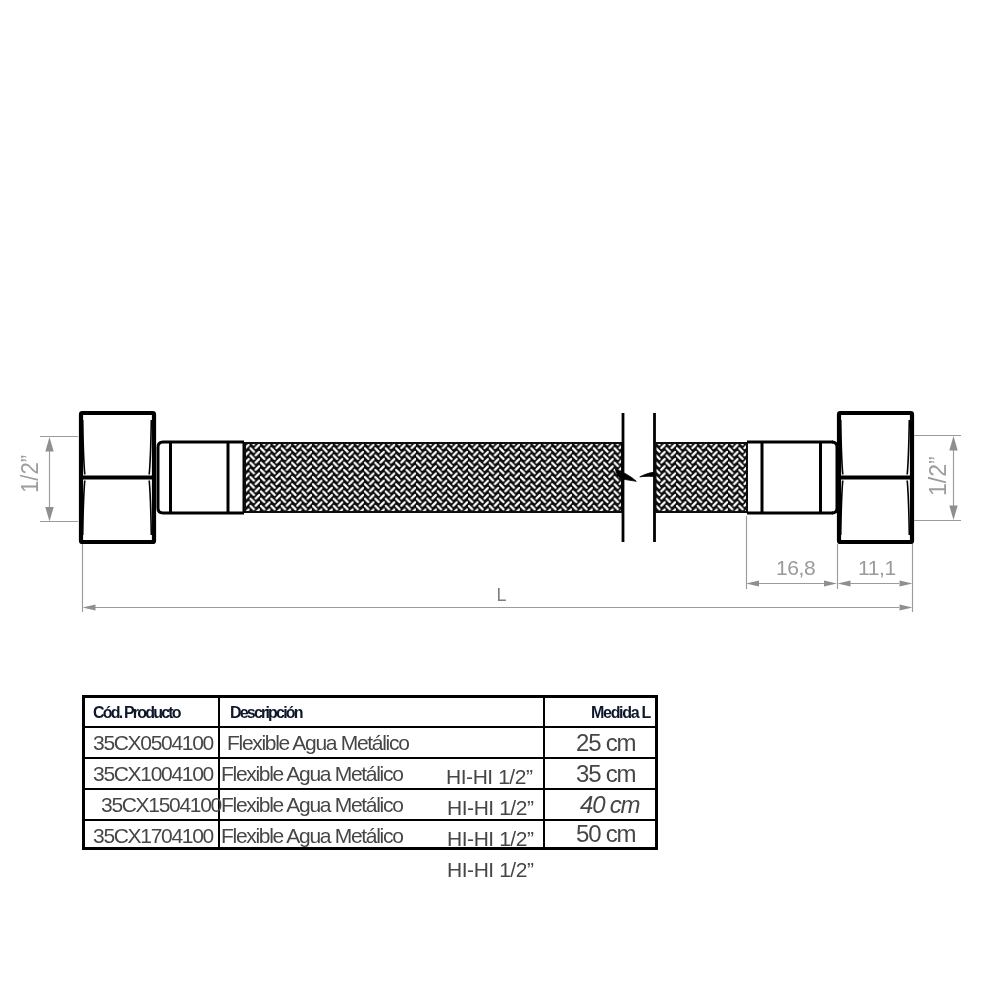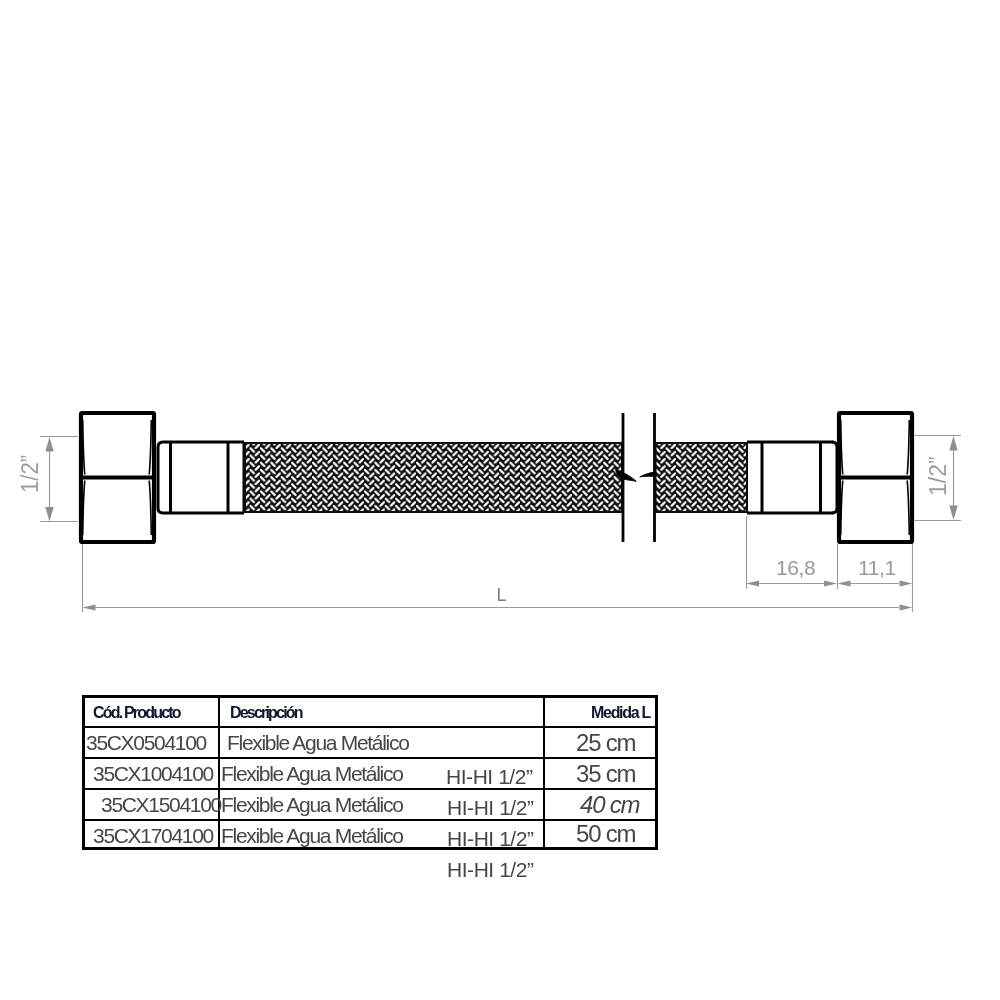--- a/index.html
+++ b/index.html
@@ -129,21 +129,21 @@
 
   <div class="vline" style="left:133px;"></div>
   <div class="vline" style="left:458px;"></div>
 
   <span class="b" style="left:8px;top:5px;">Cód. Producto</span>
 
   <span class="b" style="left:145px;top:5px;">Descripción</span>
 
   <span class="b" style="left:474px;top:5px;letter-spacing:-1.3px;margin-left:32px;">Medida L</span>
 
-  <span style="left:1px;top:35px;">35CX0504100</span>
+  <span style="left:8px;top:35px;">35CX0504100</span>
 
   <span style="left:142px;top:35px;">Flexible Agua Metálico</span>
 
   <span class="hi" style="left:361px;top:35px;">HI-HI 1/2”</span>
 
   <span class="cm" style="left:491px;top:35px;">25 cm</span>
 
   <span style="left:8px;top:66px;text-align:right;">35CX1004100</span>
 
   <span style="left:136px;top:66px;">Flexible Agua Metálico</span>

